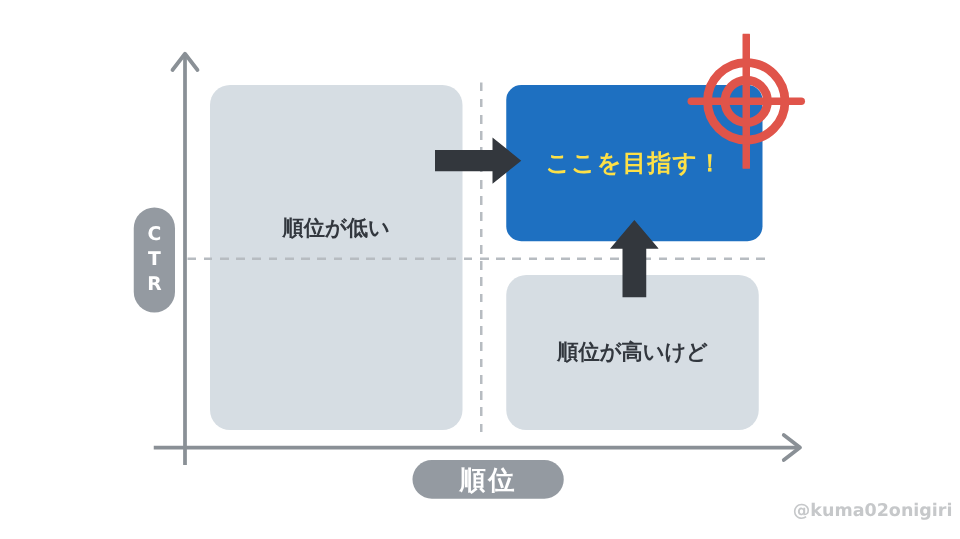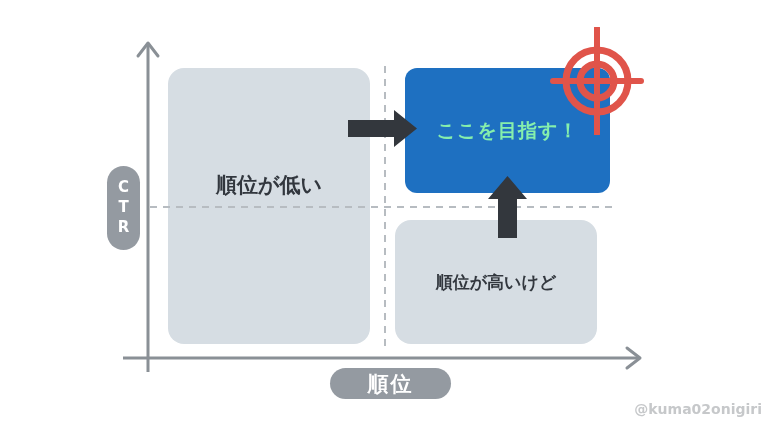--- a/index.html
+++ b/index.html
@@ -20,33 +20,33 @@
   
   .box-light {
     background: #d6dde3;
     border-radius: 16px;
     z-index: 1;
   }
   .box-low-rank { left: 168px; top: 68px; width: 202px; height: 276px; }
   .box-low-rank .box-label {
     position: absolute; top: 103px; left: 0; right: 0;
     text-align: center;
-    font-size: 21px; font-weight: 700; color: #32373e;
+    font-size: 17px; font-weight: 700; color: #32373e;
   }
   .box-goal {
     left: 405px; top: 68px; width: 205px; height: 125px;
     background: #1e70c1;
     border-radius: 12px;
     display: flex; align-items: center; justify-content: center;
-    color: #86efac; font-size: 19px; font-weight: 700;
+    color: #fde047; font-size: 19px; font-weight: 700;
     letter-spacing: 1px;
     z-index: 1;
   }
   .box-low-ctr {
-    left: 395px; top: 220px; width: 202px; height: 124px;
+    left: 405px; top: 220px; width: 202px; height: 124px;
     display: flex; flex-direction: column;
     align-items: center; justify-content: center;
     color: #32373e; font-size: 17px; font-weight: 700;
     line-height: 26px; text-align: center;
     z-index: 1;
   }
 
   
   .dash-h {
     left: 150px; top: 206px; width: 465px; height: 2px;

